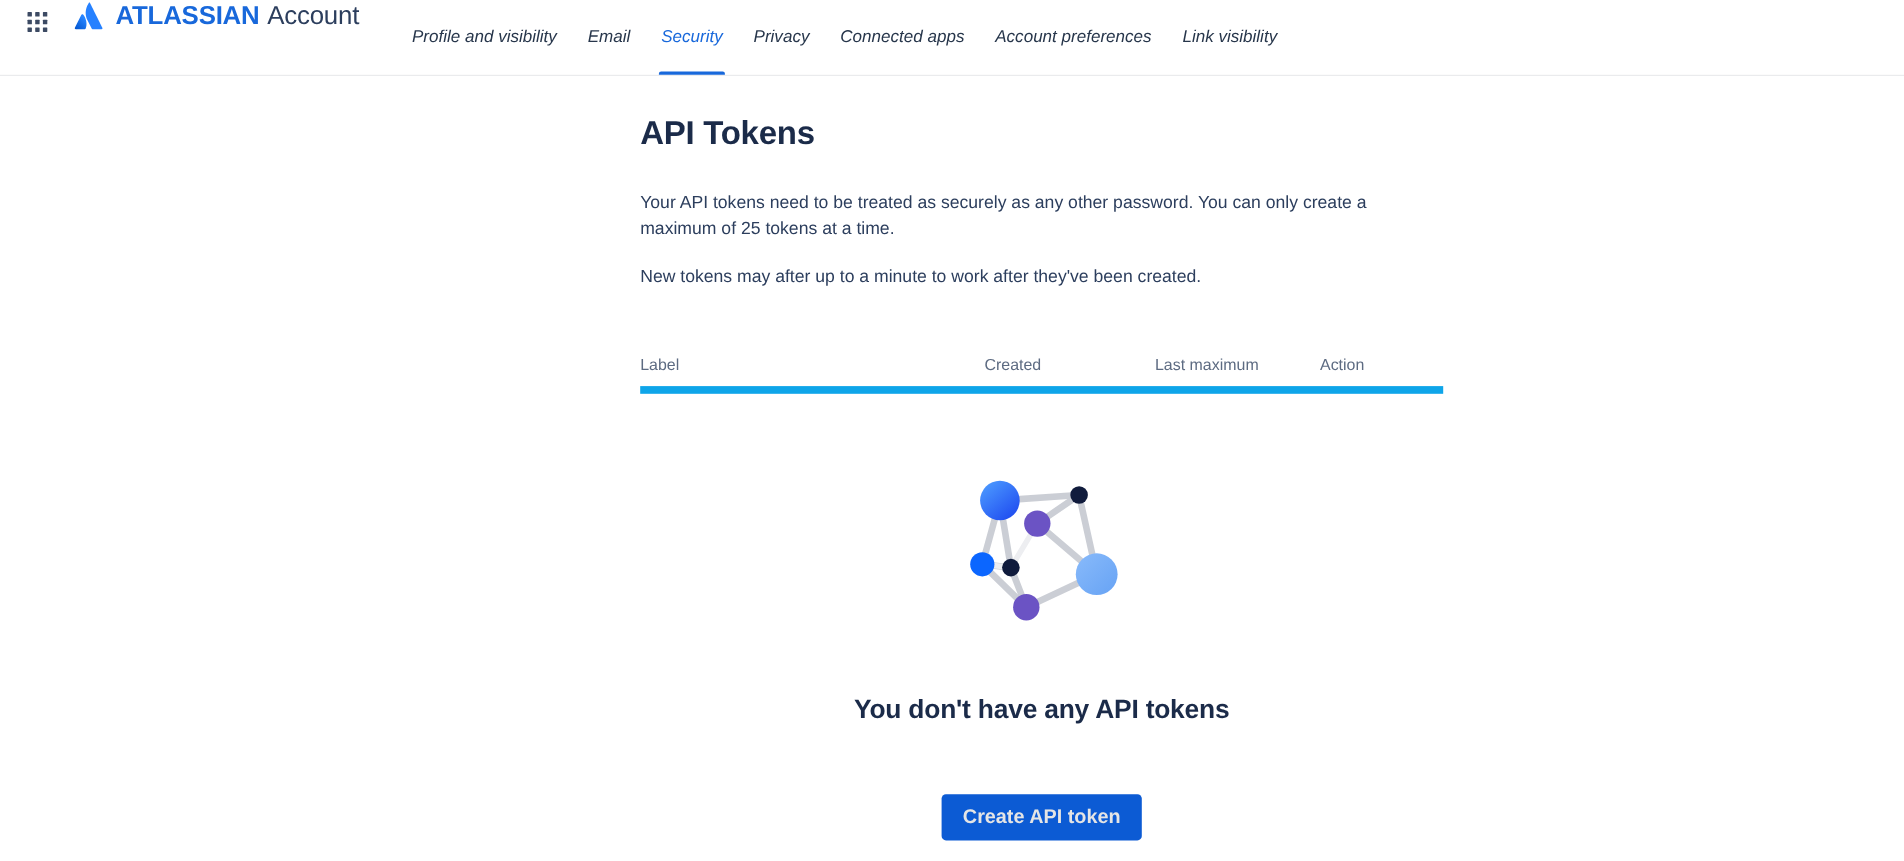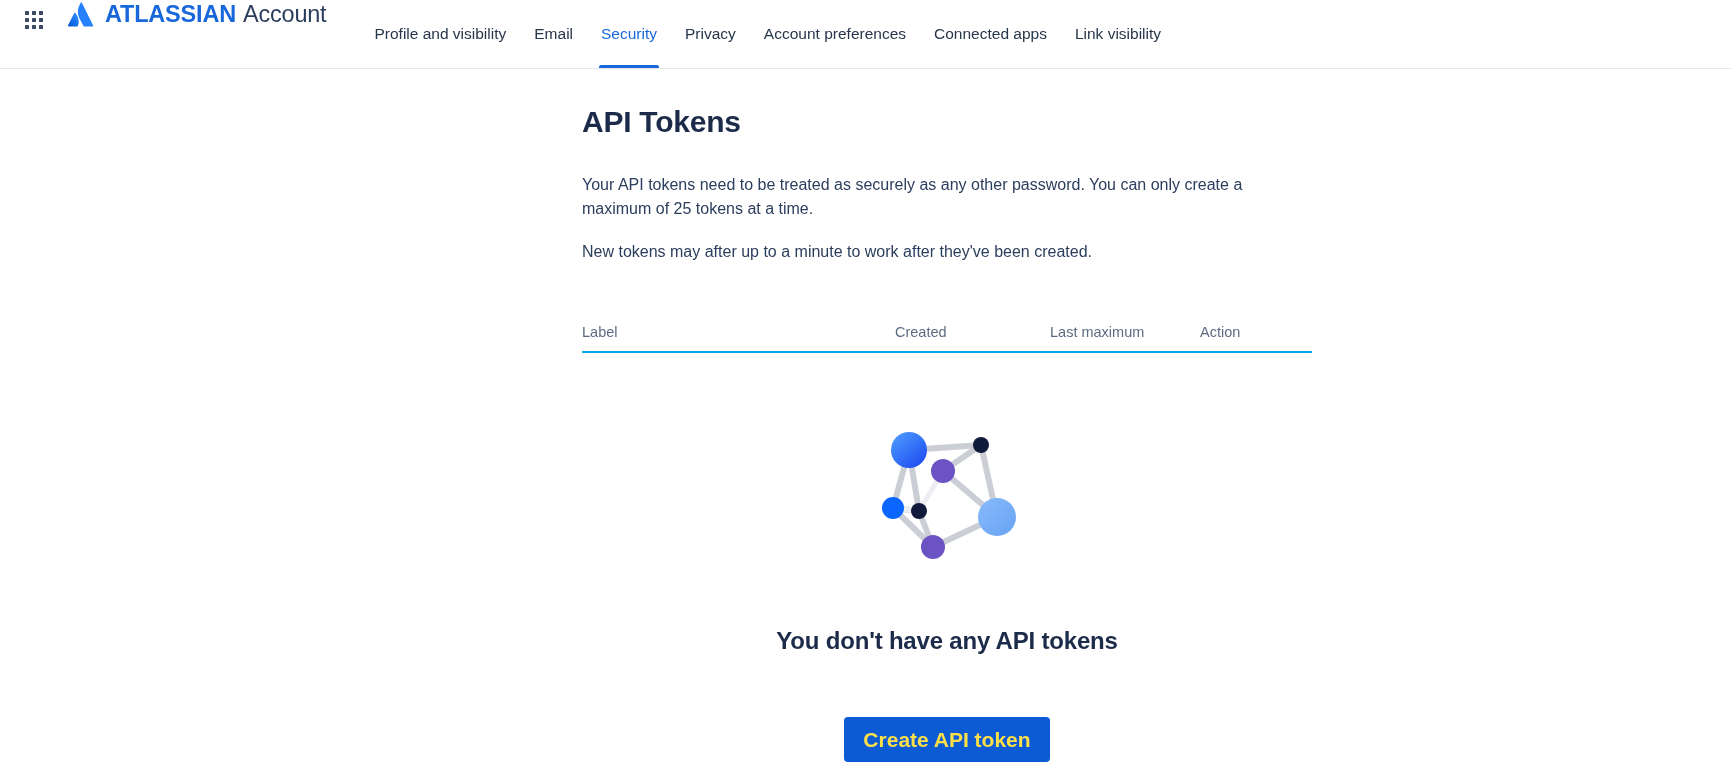--- a/index.html
+++ b/index.html
@@ -77,20 +77,21 @@
   .nav-item {
     position: relative;
     display: flex;
     align-items: center;
     padding: 0 14px;
     font-size: 15.5px;
     color: #27364b;
     text-decoration: none;
     white-space: nowrap;
     cursor: pointer;
+    font-style: italic;
   }
   .nav-item.active { color: #1868db; font-weight: 400; }
   .nav-item.active::after {
     content: "";
     position: absolute;
     left: 12px;
     right: 12px;
     bottom: 0;
     height: 3px;
     background: #1868db;
@@ -127,21 +128,21 @@
 
   
   .token-table {
     margin-top: 44px;
     width: 730px;
   }
   .thead {
     display: flex;
     align-items: flex-end;
     padding-bottom: 11px;
-    border-bottom: 2px solid #0ea5e9;
+    border-bottom: 7px solid #0ea5e9;
   }
   .th {
     font-size: 14.5px;
     color: #5d6b82;
     font-weight: 400;
   }
   .th.col-label    { width: 313px; }
   .th.col-created  { width: 155px; }
   .th.col-last     { width: 150px; }
   .th.col-action   { width: 110px; margin-top: 16px; }
@@ -159,25 +160,25 @@
     margin-top: 26px;
     font-size: 24px;
     font-weight: 600;
     color: #1b2b49;
     letter-spacing: -0.2px;
     text-align: center;
   }
   .create-btn {
     margin-top: 22px;
     background: #0c5bd4;
-    color: #fde047;
+    color: #e5e5e5;
     border: none;
     border-radius: 4px;
     font-family: "Liberation Sans", sans-serif;
-    font-size: 21px;
+    font-size: 18px;
     font-weight: 700;
     padding: 11px 19px;
     cursor: pointer;
     line-height: 1.1;
   }
 </style>
 </head>
 <body>
 
 <div class="header">
@@ -210,22 +211,22 @@
     <div class="brand-text">
       <span class="b1">ATLASSIAN</span><span class="b2">Account</span>
     </div>
   </div>
 
   <nav class="nav">
     <a class="nav-item">Profile and visibility</a>
     <a class="nav-item">Email</a>
     <a class="nav-item active">Security</a>
     <a class="nav-item">Privacy</a>
+    <a class="nav-item">Connected apps</a>
     <a class="nav-item">Account preferences</a>
-    <a class="nav-item">Connected apps</a>
     <a class="nav-item">Link visibility</a>
   </nav>
 </div>
 
 <div class="main">
   <div class="content">
 
     <h1 class="page-title">API Tokens</h1>
 
     <p class="para">Your API tokens need to be treated as securely as any other password. You can only create a maximum of 25 tokens at a time.</p>

